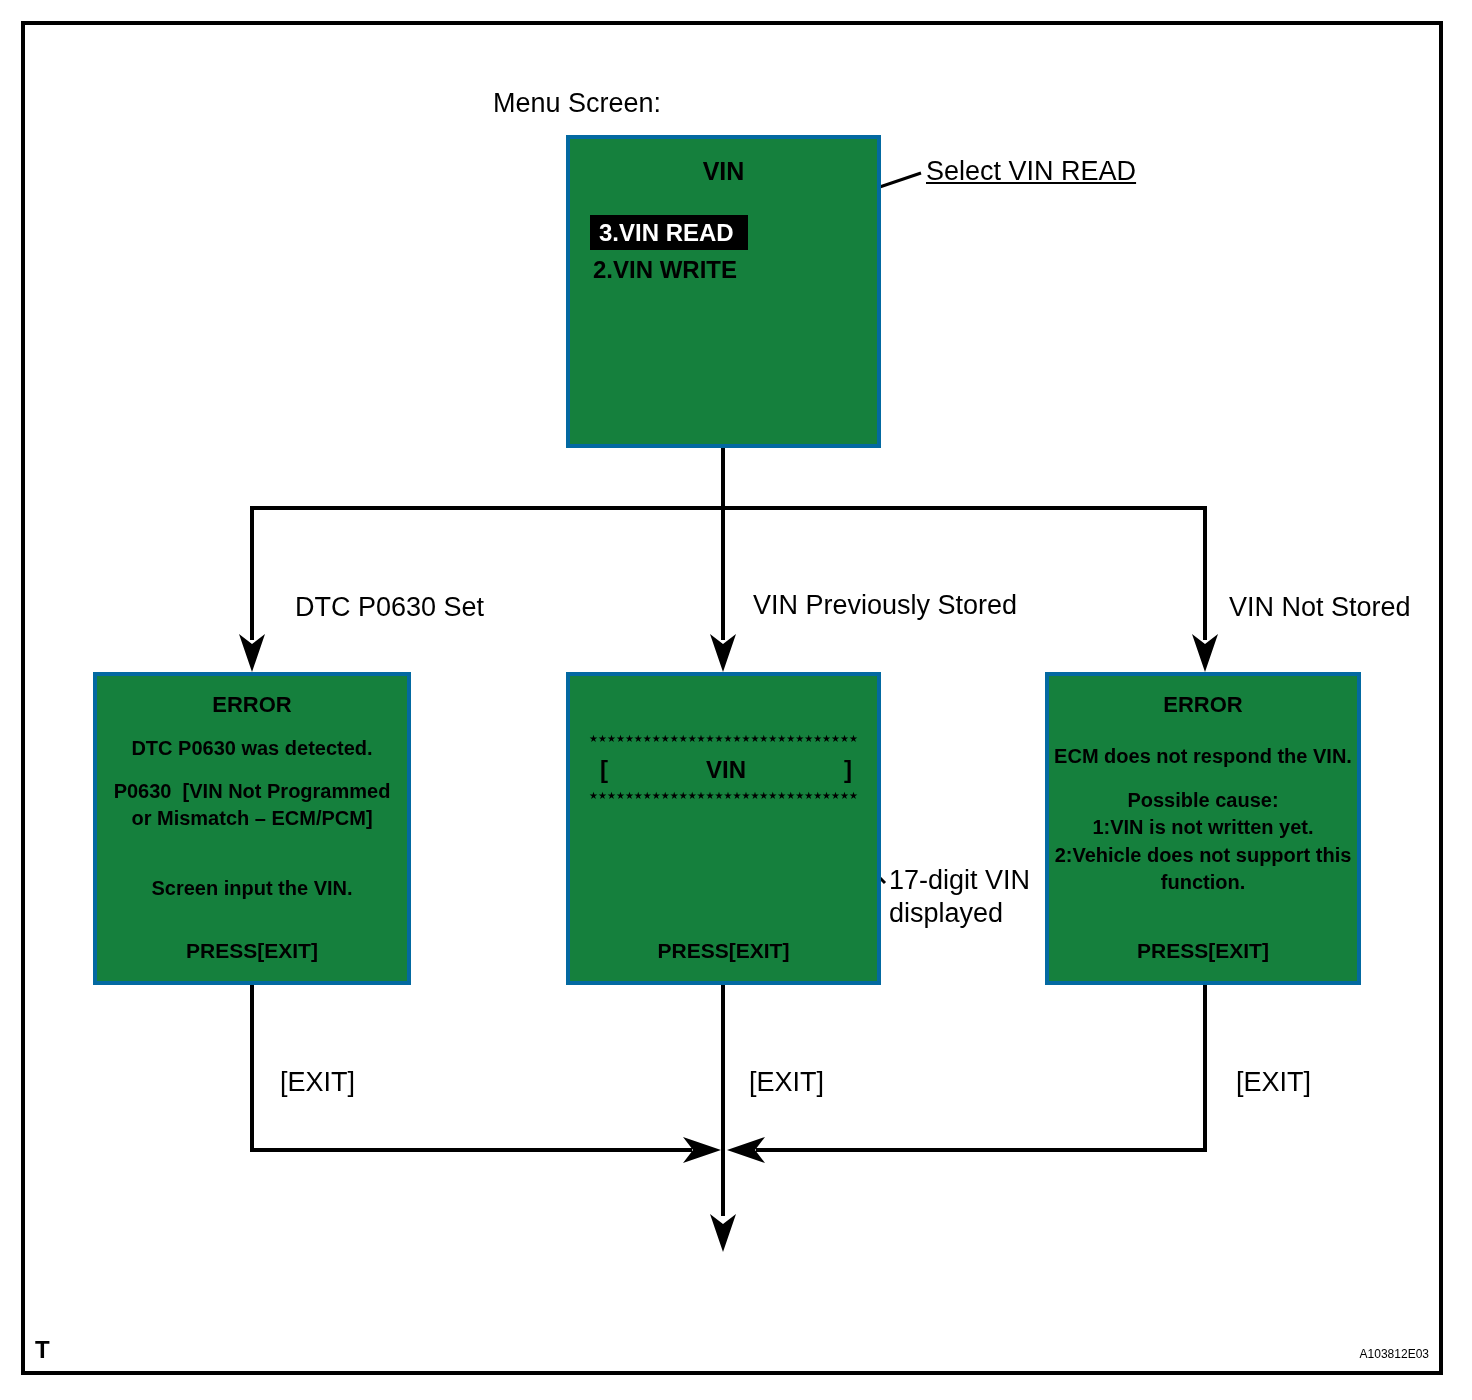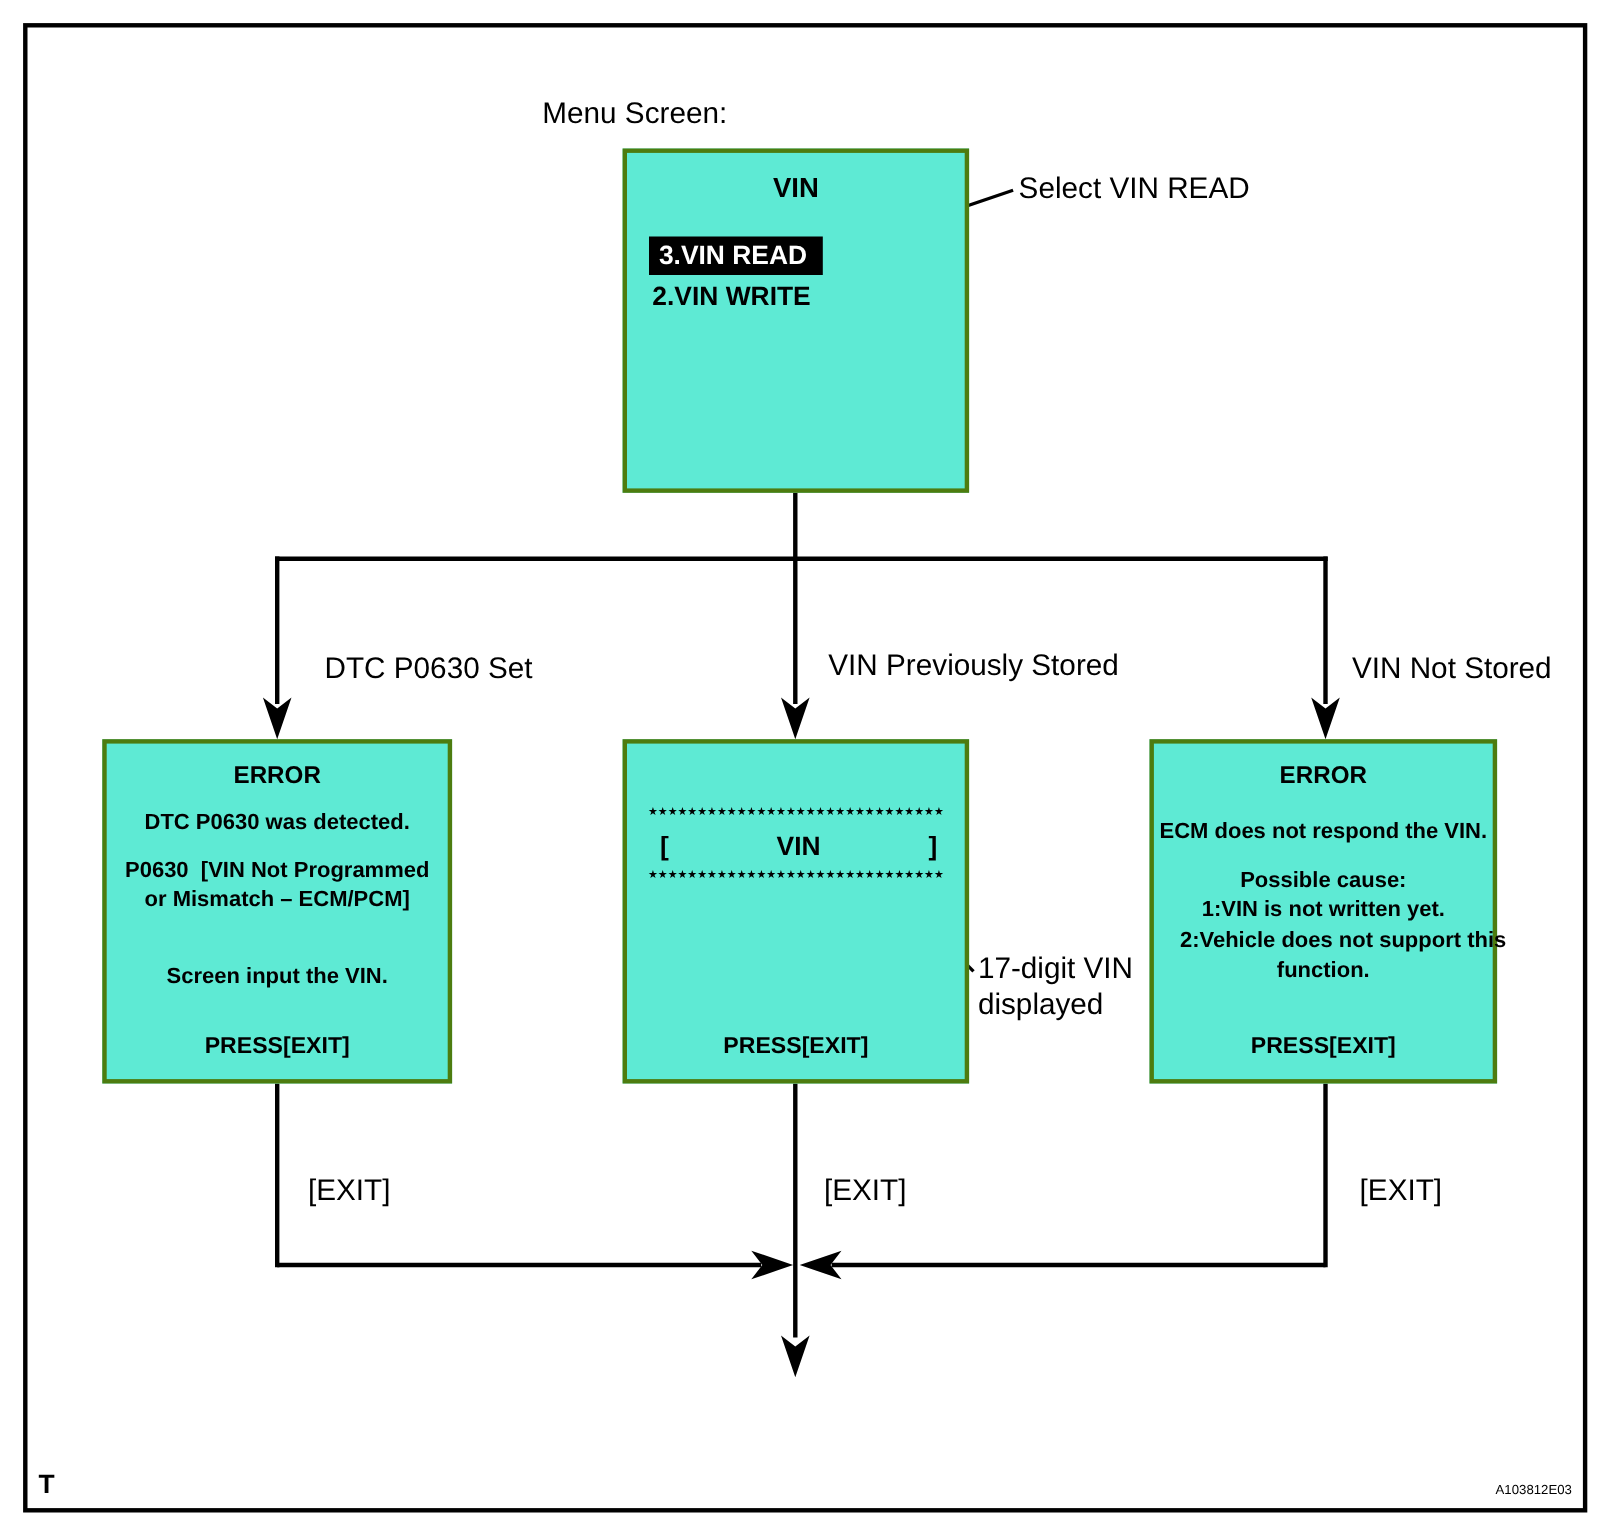--- a/index.html
+++ b/index.html
@@ -7,21 +7,21 @@
     position:relative;width:1464px;height:1400px;background:#ffffff;
     font-family:"Liberation Sans", sans-serif;color:#000;overflow:hidden;
   }
   .frame{
     position:absolute;left:21px;top:21px;width:1422px;height:1354px;
     border:4px solid #000;box-sizing:border-box;
   }
   svg.lines{position:absolute;left:0;top:0;width:1472px;height:1400px;}
   .abs{position:absolute;}
   .screen-box{
-    position:absolute;border:4px solid #4d7c0f;box-sizing:border-box;background:#5eead4;
+    position:absolute;border:4px solid #0369a1;box-sizing:border-box;background:#15803d;
   }
   .box-top{left:566px;top:135px;width:315px;height:313px;}
   .box-left{left:93px;top:672px;width:318px;height:313px;}
   .box-mid{left:566px;top:672px;width:315px;height:313px;}
   .box-right{left:1045px;top:672px;width:316px;height:313px;}
   .cline{position:absolute;left:0;width:100%;text-align:center;font-weight:bold;font-size:20px;line-height:24px;}
   .btitle{position:absolute;left:0;width:100%;text-align:center;font-weight:bold;font-size:22px;}
   .press{position:absolute;left:0;width:100%;text-align:center;font-weight:bold;font-size:21px;}
   .plain{font-size:27px;line-height:32px;}
   .menu-highlight{
@@ -67,21 +67,21 @@
       <polygon points="239,634 252,644 265,634 252,672"></polygon>
       <polygon points="710,634 723,644 736,634 723,672"></polygon>
       <polygon points="1192,634 1205,644 1218,634 1205,672"></polygon>
       <polygon points="683,1137 693,1150 683,1163 721,1150"></polygon>
       <polygon points="765,1137 755,1150 765,1163 727,1150"></polygon>
       <polygon points="710,1214 723,1224 736,1214 723,1252"></polygon>
     </g>
   </svg>
 
   <div class="abs plain" style="left:493px;top:87px;">Menu Screen:</div>
-  <div class="abs plain" style="left:926px;top:155px;">Select VIN READ</div>
+  <div class="abs plain" style="left:926px;top:155px;text-decoration:underline;">Select VIN READ</div>
 
   <div class="screen-box box-top">
     <div class="btitle" style="top:18px;font-size:25px;">VIN</div>
     <div class="menu-highlight">3.VIN READ</div>
     <div class="menu-item2">2.VIN WRITE</div>
   </div>
 
   <div class="abs plain" style="left:295px;top:591px;">DTC P0630 Set</div>
   <div class="abs plain" style="left:753px;top:589px;">VIN Previously Stored</div>
   <div class="abs plain" style="left:1229px;top:591px;">VIN Not Stored</div>
@@ -107,21 +107,21 @@
   </div>
 
   <div class="abs plain" style="left:889px;top:864px;">17-digit VIN</div>
   <div class="abs plain" style="left:889px;top:897px;">displayed</div>
 
   <div class="screen-box box-right">
     <div class="btitle" style="top:16px;">ERROR</div>
     <div class="cline" style="top:68px;">ECM does not respond the VIN.</div>
     <div class="cline" style="top:112px;">Possible cause:</div>
     <div class="cline" style="top:139px;">1:VIN is not written yet.</div>
-    <div class="cline" style="top:167px;padding-left:18px;">2:Vehicle does not support this</div>
+    <div class="cline" style="top:167px;">2:Vehicle does not support this</div>
     <div class="cline" style="top:194px;">function.</div>
     <div class="press" style="top:263px;">PRESS[EXIT]</div>
   </div>
 
   <div class="abs plain" style="left:280px;top:1066px;">[EXIT]</div>
   <div class="abs plain" style="left:749px;top:1066px;">[EXIT]</div>
   <div class="abs plain" style="left:1236px;top:1066px;">[EXIT]</div>
 
   <div class="abs" style="left:35px;top:1336px;font-size:24px;font-weight:bold;">T</div>
   <div class="abs" style="right:35px;top:1347px;font-size:12px;">A103812E03</div>

